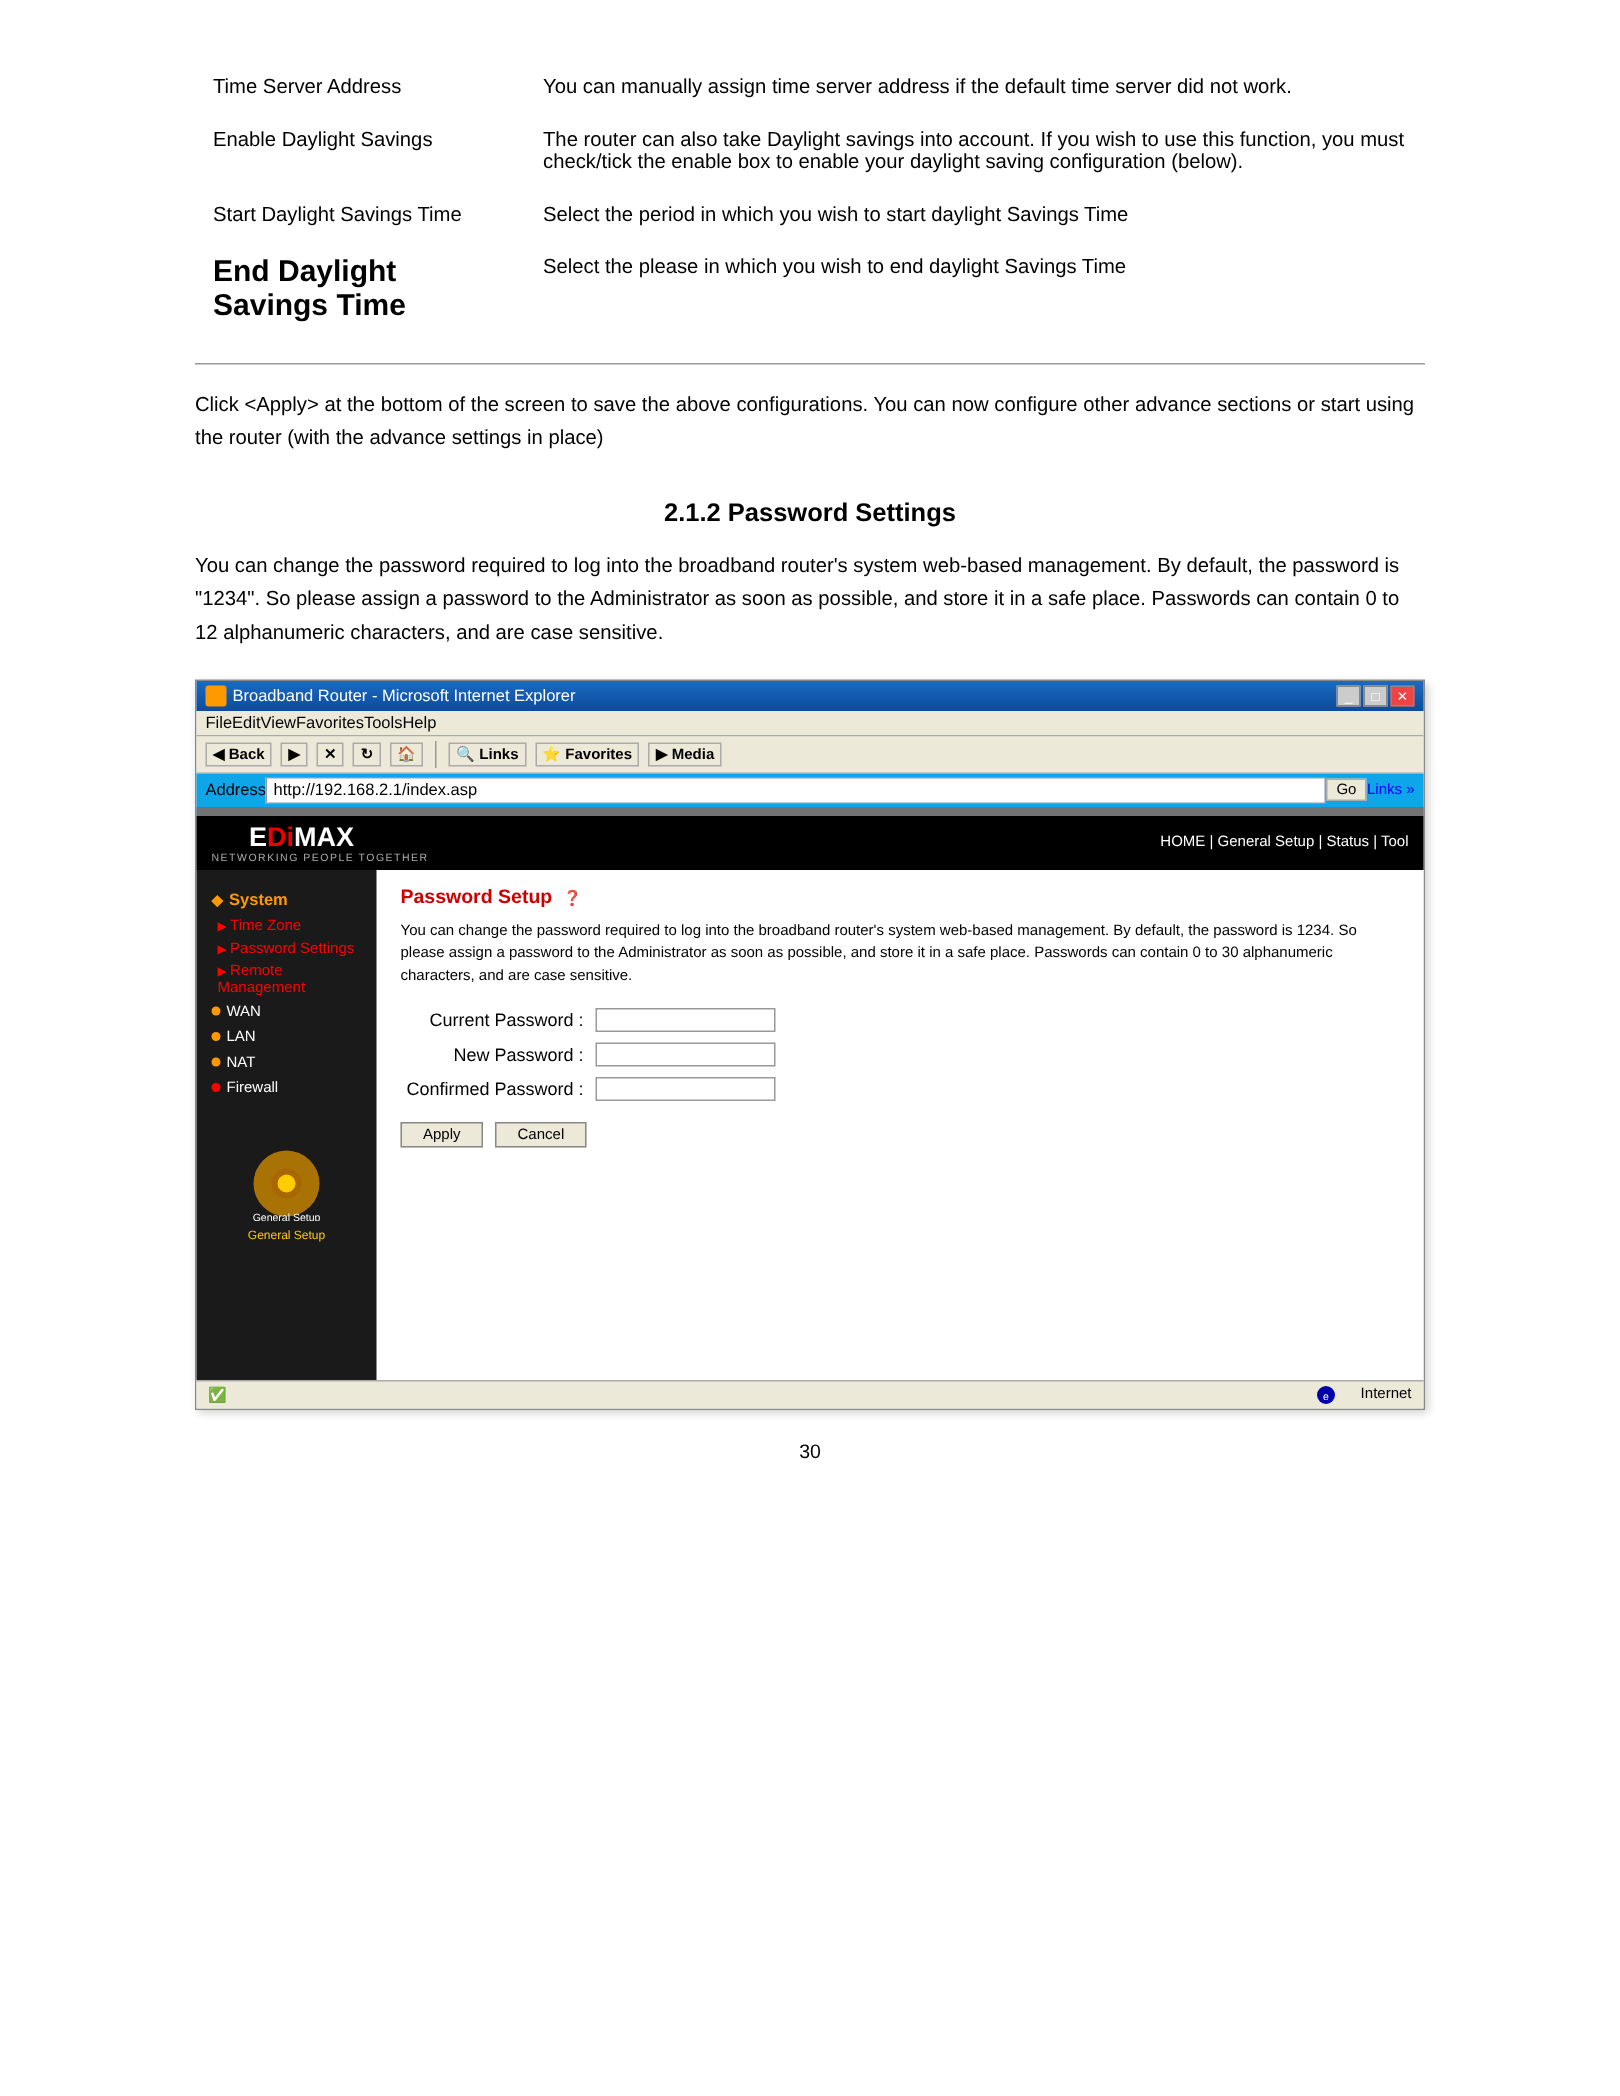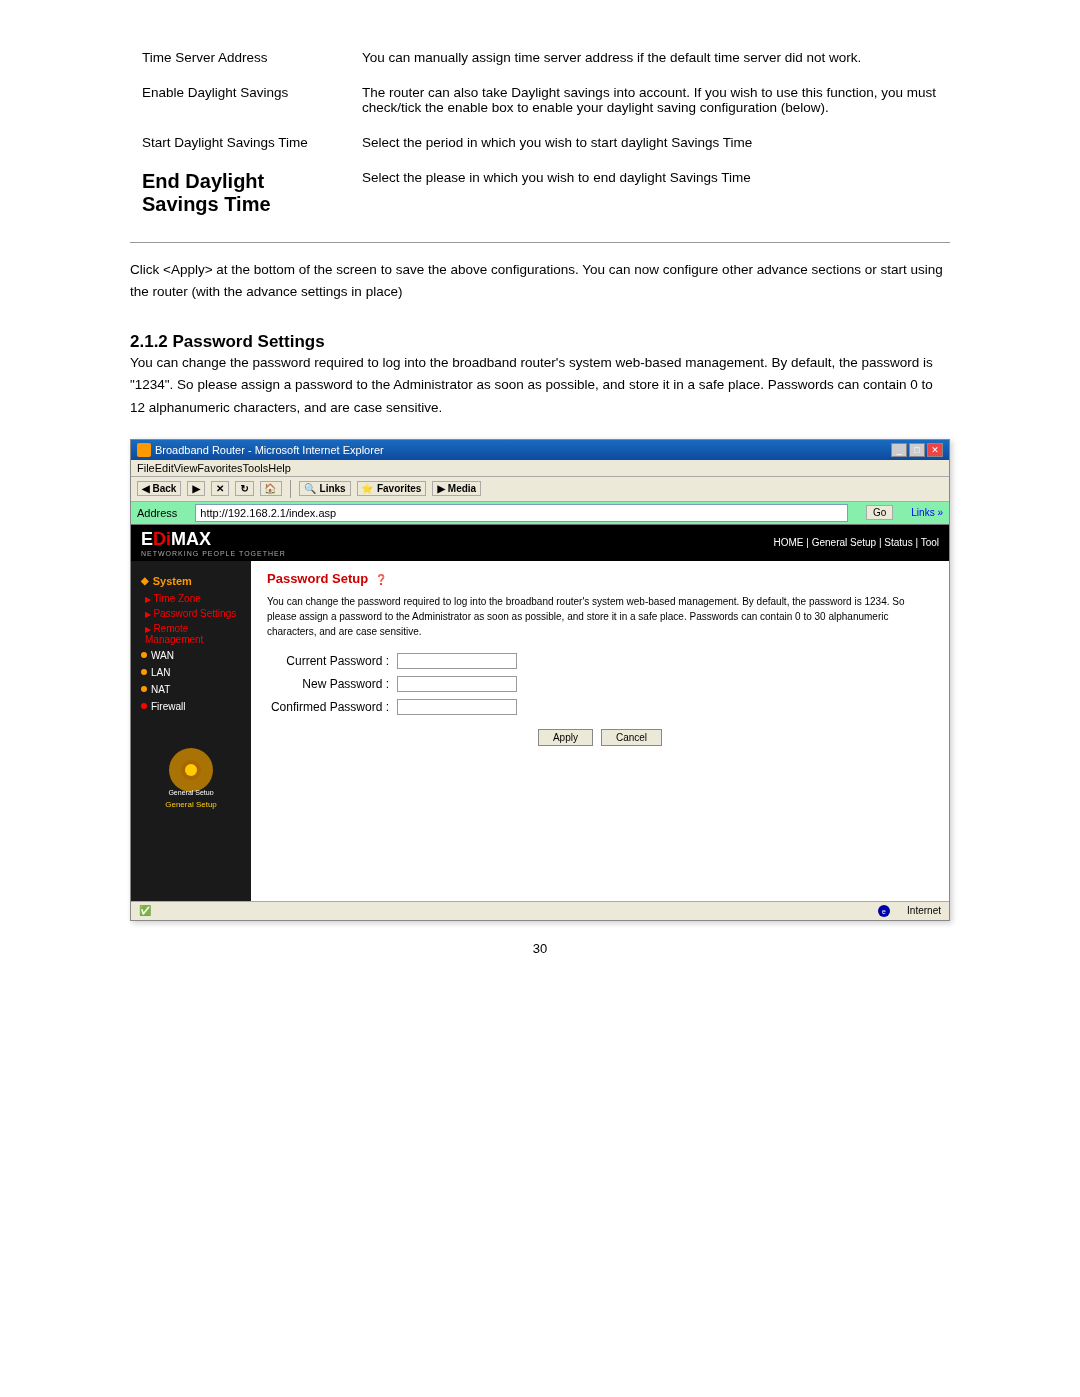--- a/index.html
+++ b/index.html
@@ -47,20 +47,22 @@
     .apply-note {
       font-size: 13.5px;
       margin-bottom: 30px;
       line-height: 1.6;
     }
 
     
     .section-heading {
       font-size: 17px;
       font-weight: bold;
+      margin-bottom: 14px;
+      text-align: center;
     }
 
     .section-body {
       font-size: 13.5px;
       line-height: 1.65;
       margin-bottom: 20px;
     }
 
     
     .browser-window {
@@ -133,26 +135,26 @@
       font-size: 10px;
       cursor: pointer;
       display: flex;
       align-items: center;
       gap: 2px;
       font-weight: bold;
     }
     .toolbar-sep { width: 1px; height: 18px; background: #999; margin: 0 2px; }
 
     .browser-addressbar {
-      background: #86efac;
-      border-bottom: 1px solid #737373;
+      background: #0ea5e9;
+      border-bottom: 6px solid #737373;
       padding: 2px 6px;
       display: flex;
       align-items: center;
-      gap: 18px;
+      gap: 0;
       font-size: 11px;
     }
     .address-label { color: #000; }
     .address-input {
       flex: 1;
       border: 1px solid #7f9db9;
       background: #fff;
       font-size: 11px;
       padding: 1px 4px;
       height: 18px;
@@ -185,20 +187,21 @@
       padding: 4px 10px;
       display: flex;
       align-items: center;
       justify-content: space-between;
     }
     .edimax-logo {
       font-size: 18px;
       font-weight: bold;
       color: #fff;
       font-family: Arial, sans-serif;
+      margin-left: 25px;
     }
     .edimax-sub { font-size: 7px; color: #aaa; letter-spacing: 1px; }
     .router-nav-links {
       font-size: 10px;
       color: #fff;
     }
 
     
     .router-sidebar {
       width: 120px;
@@ -267,21 +270,21 @@
     .form-input {
       width: 120px;
       height: 16px;
       border: 1px solid #999;
       font-size: 10px;
     }
     .form-buttons {
       display: flex;
       gap: 8px;
       margin-top: 14px;
-      justify-content: center;
+      justify-content: flex-start;
     }
     .form-btn {
       background: #ece9d8;
       border: 1px solid #888;
       font-size: 10px;
       padding: 2px 14px;
       cursor: pointer;
     }
 
     .sidebar-logo-area {

